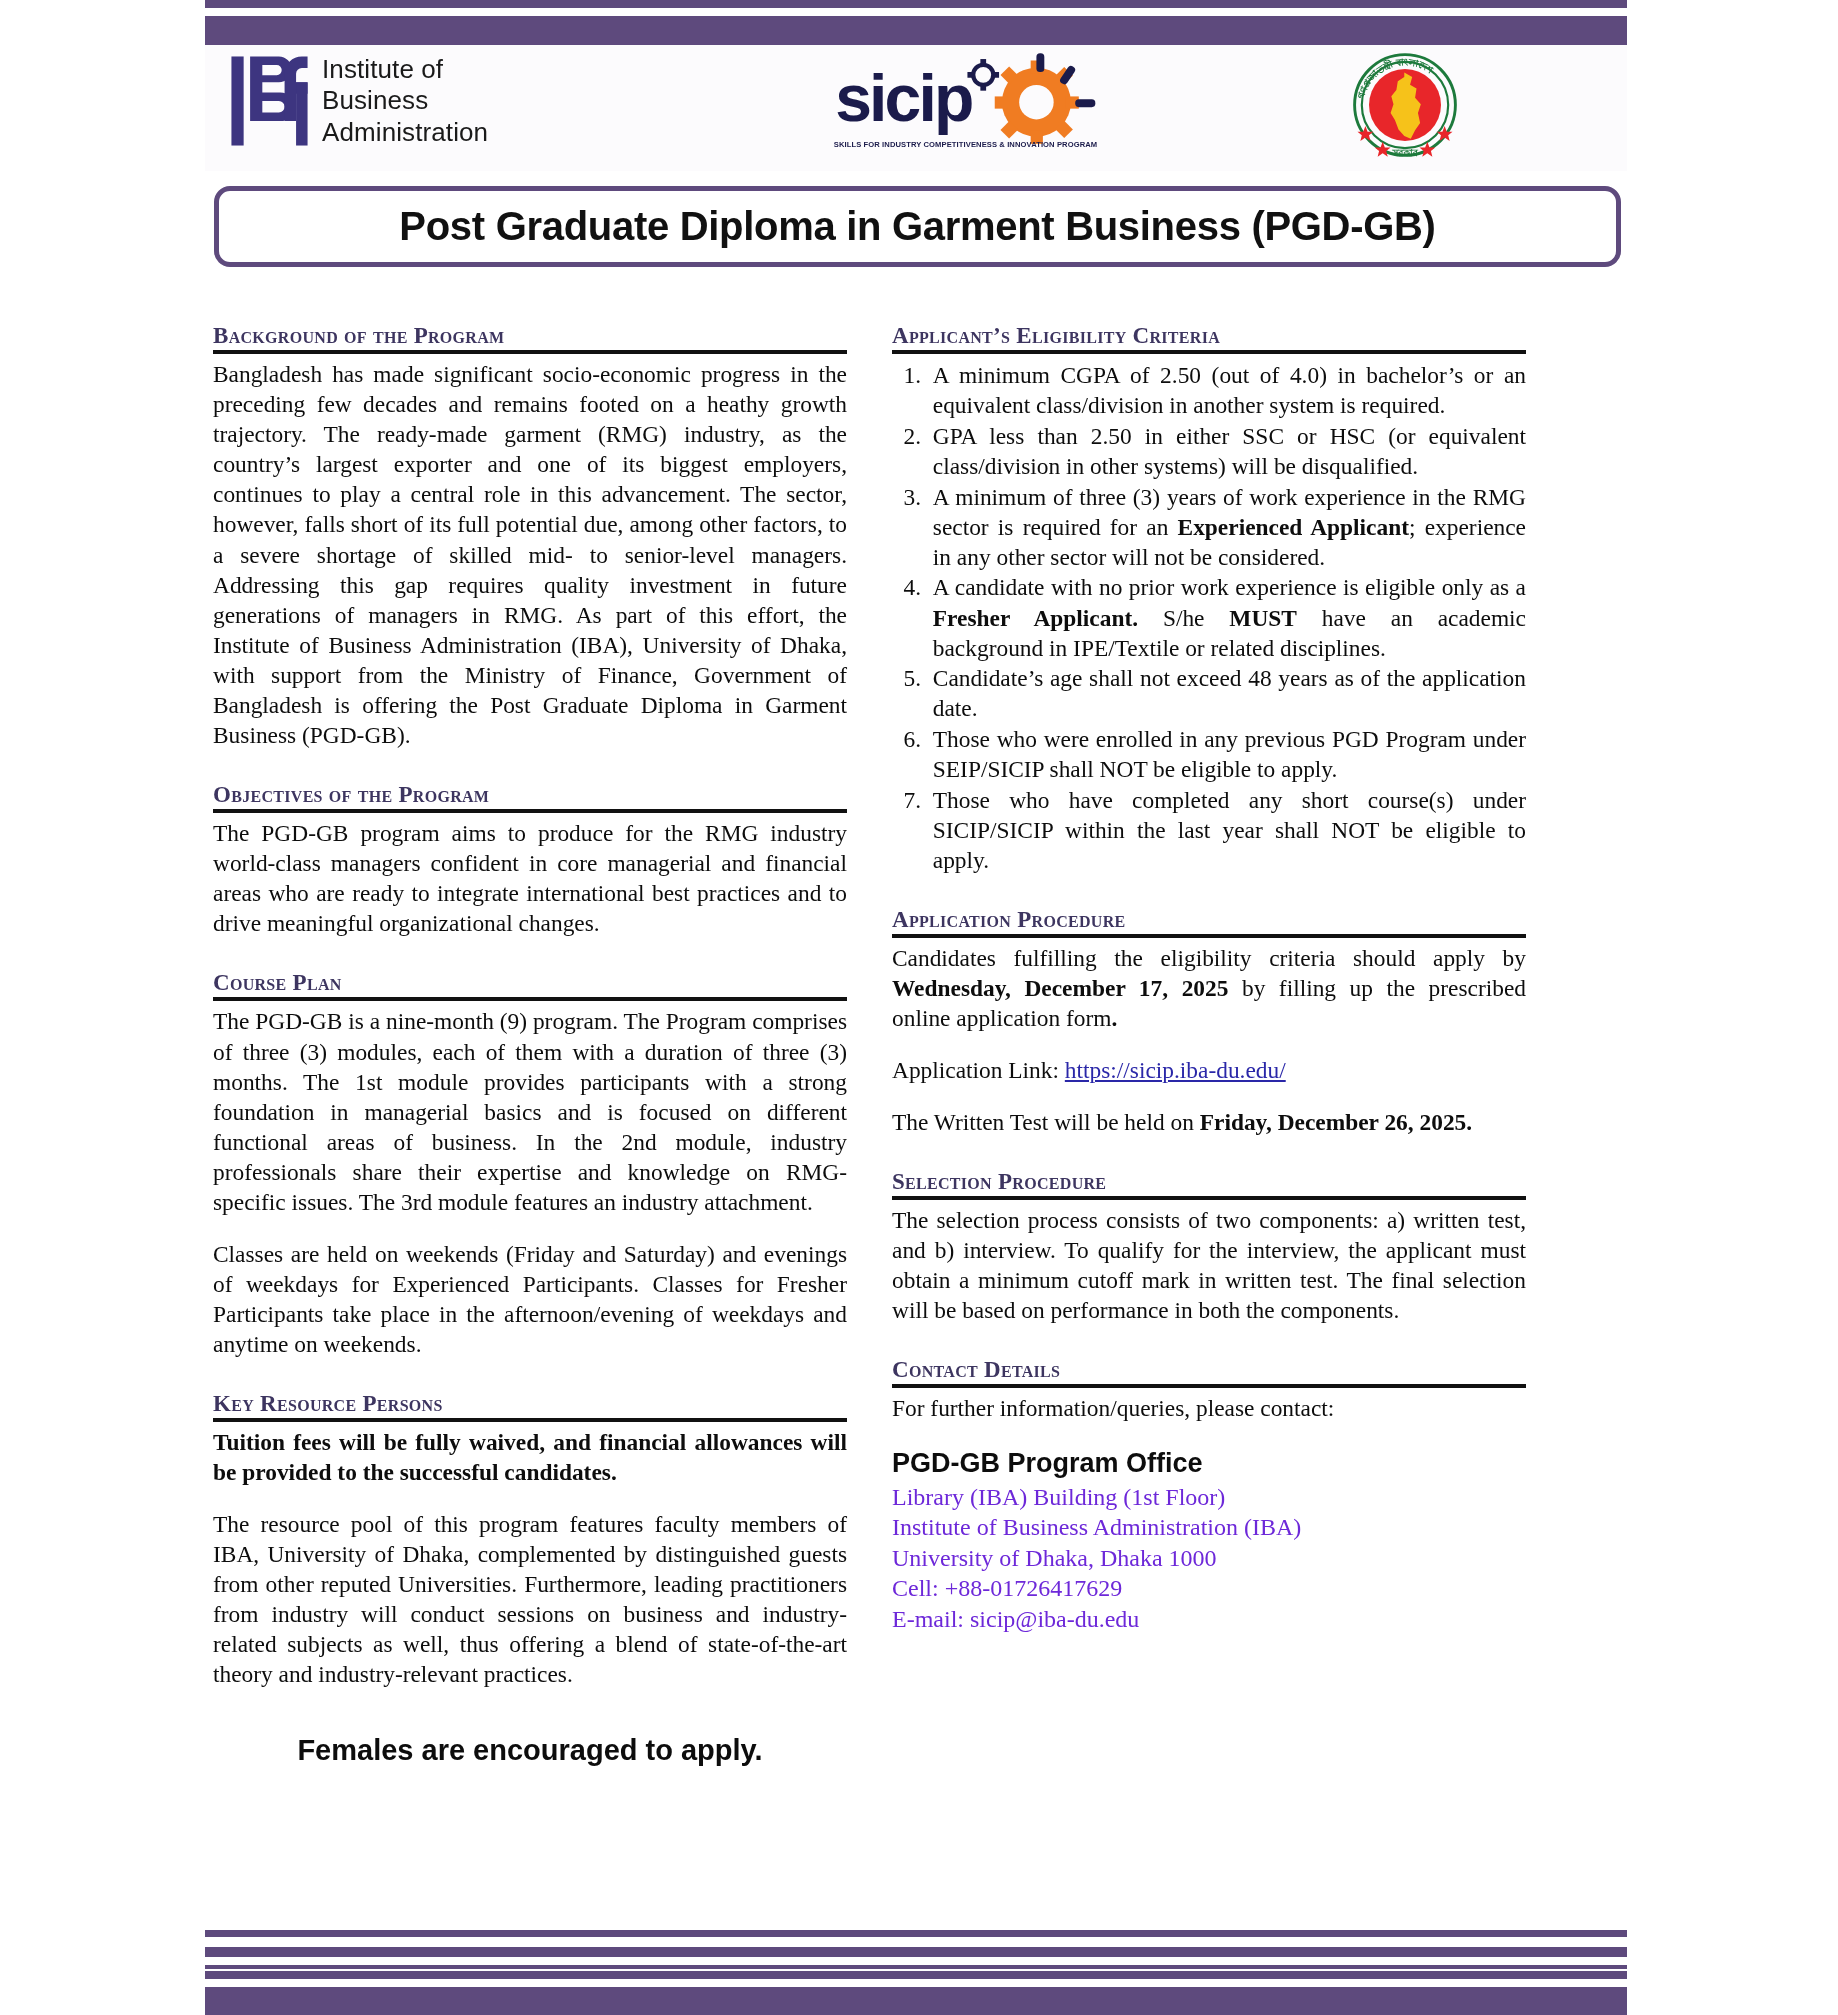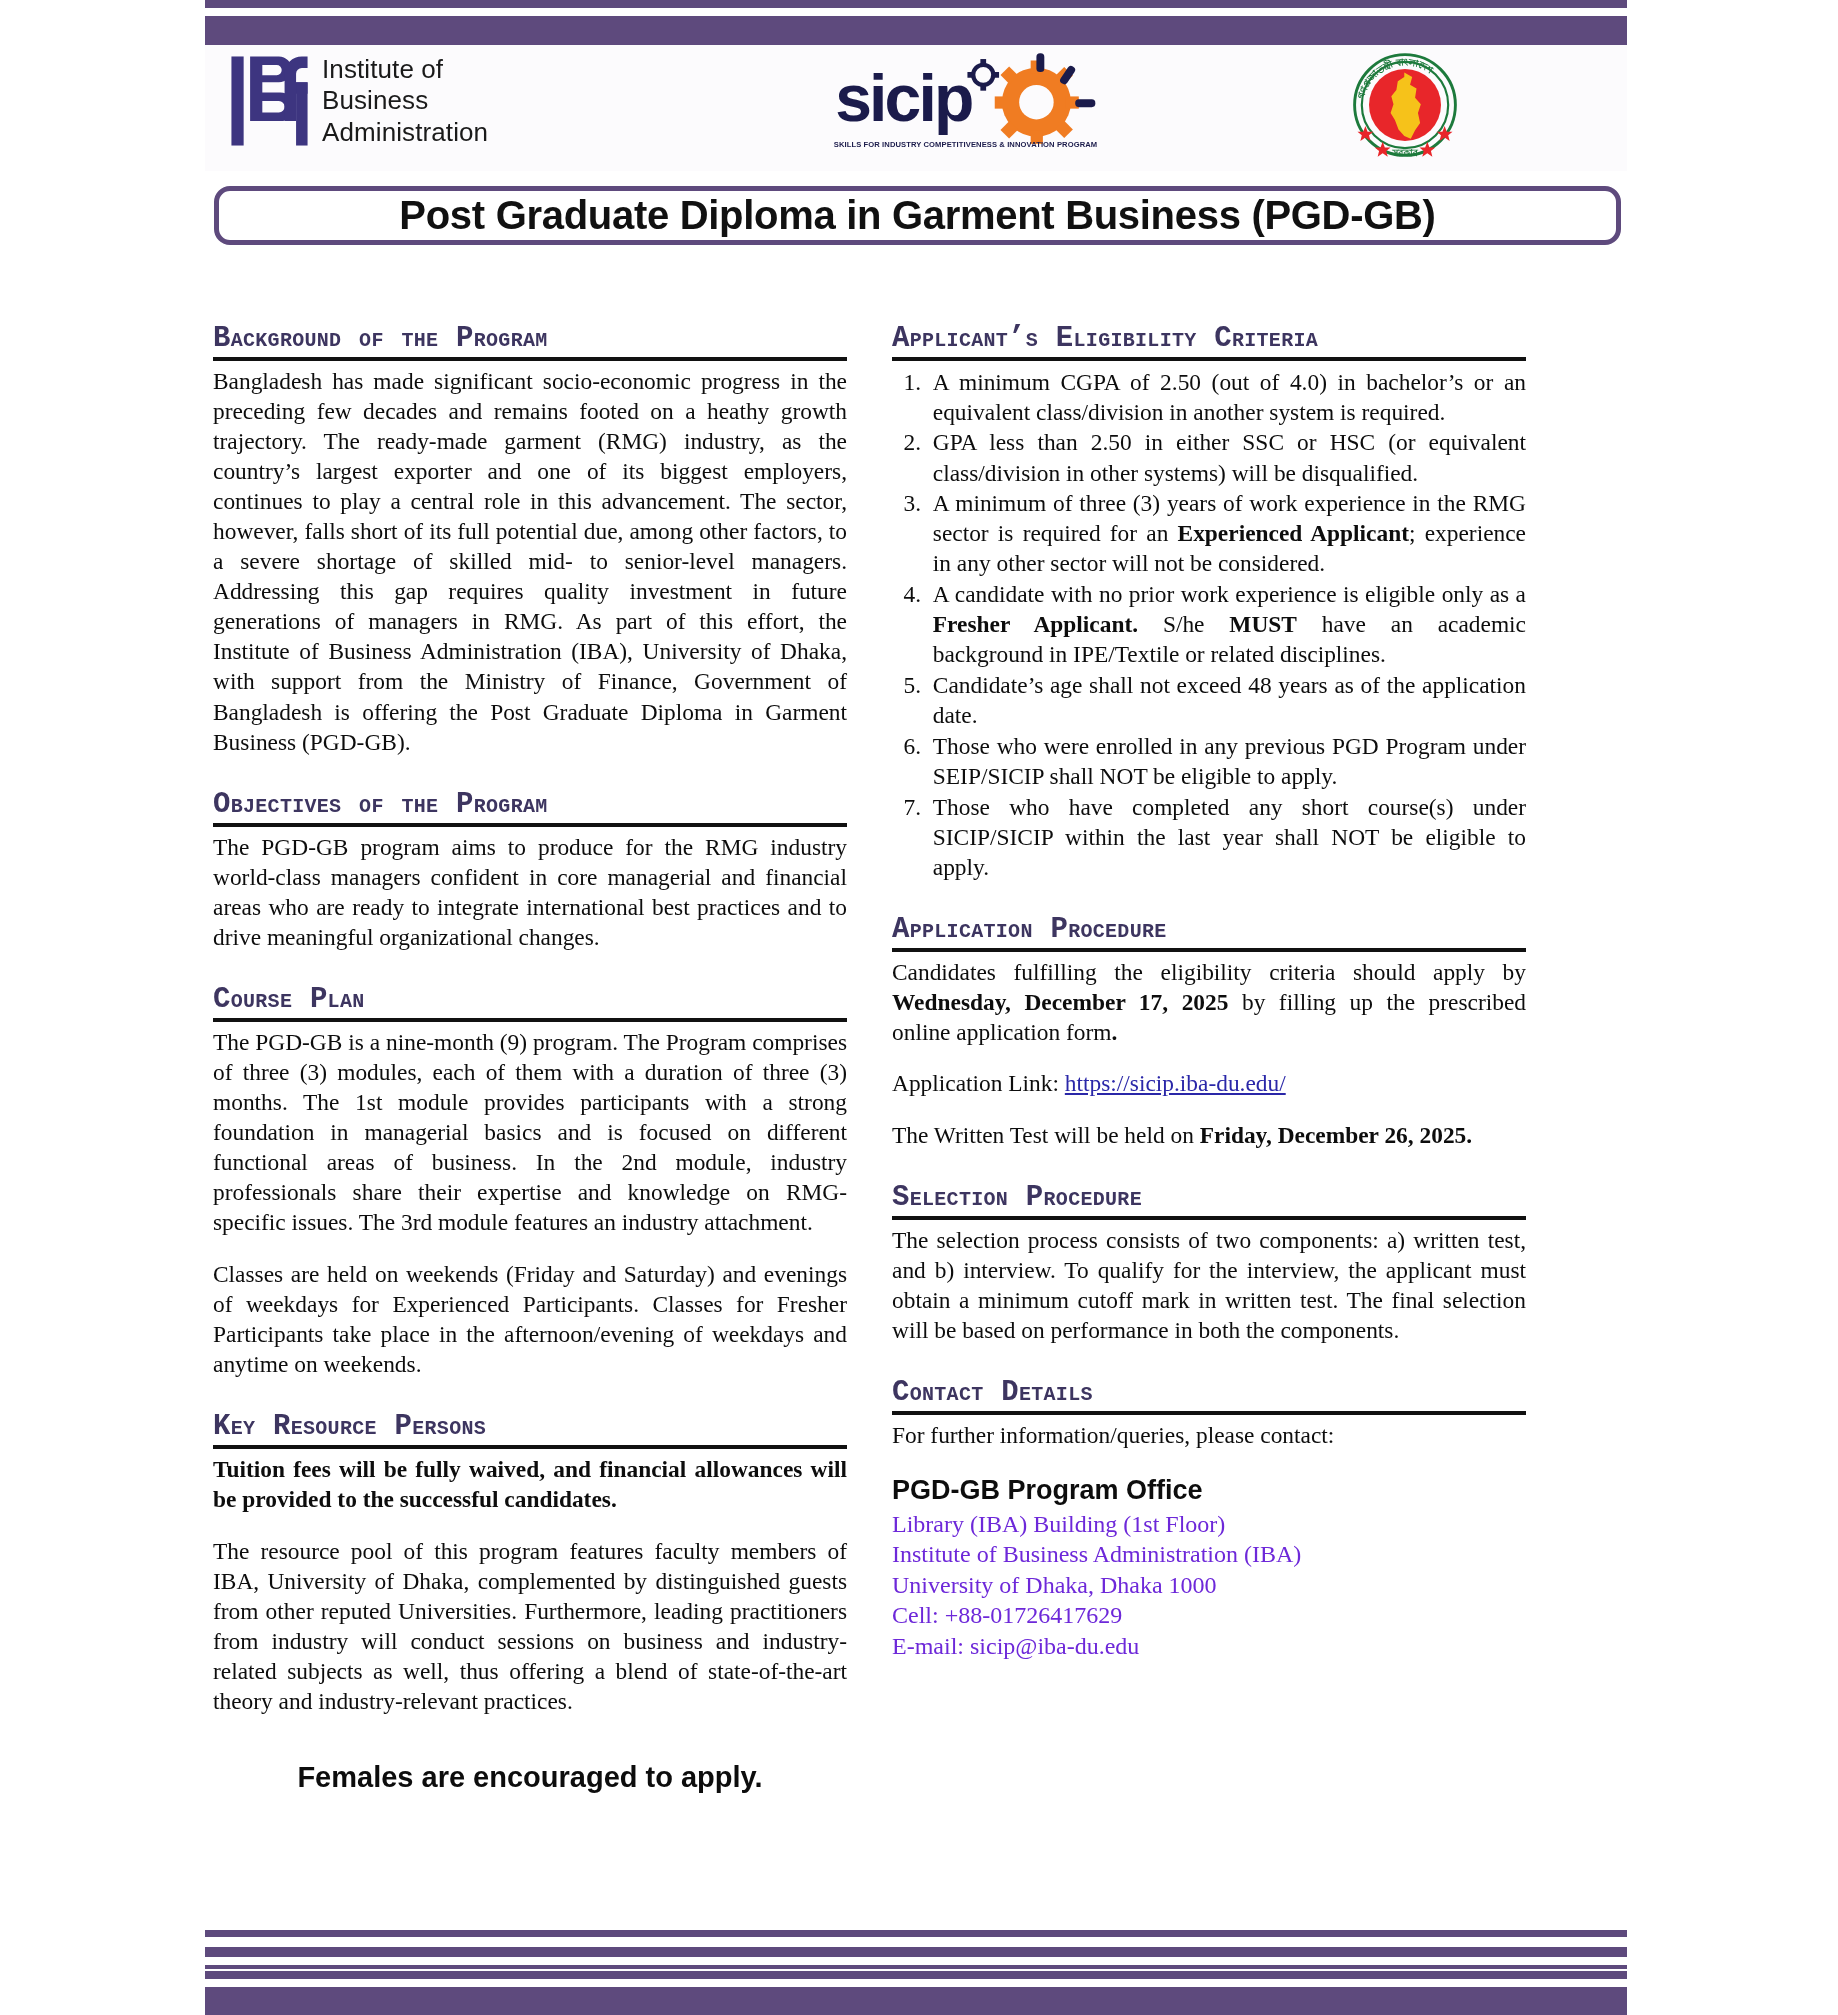--- a/index.html
+++ b/index.html
@@ -48,21 +48,21 @@
     font-size: 7.6px; font-weight: bold; color: #1b1b4b;
     letter-spacing: 0.1px; margin-top: -7.2px;
   }
   .logo-gov {
     position: absolute; left: 1146px; top: 5.8px;
   }
 
   
   .title-box {
     position: absolute; left: 214px; top: 186px;
-    width: 1407px; height: 59px;
+    width: 1407px; height: 81px;
     border: 5px solid #5e4a7d;
     border-radius: 16px;
     background: #ffffff;
     display: flex; align-items: center; justify-content: center;
   }
   .title-text {
     font-family: "Liberation Sans", sans-serif;
     font-weight: bold;
     font-size: 40px;
     color: #111111;
@@ -73,24 +73,24 @@
   .columns {
     position: absolute;
     left: 213px; top: 323px;
     width: 1413px;
     display: flex;
     gap: 45px;
   }
   .col { width: 634px; }
 
   h2.section {
-    font-family: Liberation Mono, monospace;
+    font-family: Liberation Serif, serif;
     font-variant: small-caps;
     font-weight: bold;
-    font-size: 29px;
+    font-size: 23px;
     color: #3d3560;
     margin: 0;
     padding: 0 0 1.4px 0;
     border-bottom: 4.3px solid #111111;
     letter-spacing: 0.3px;
     line-height: 1.12;
   }
   h2.section.spaced { margin-top: 32px; }
 
   p.body {

